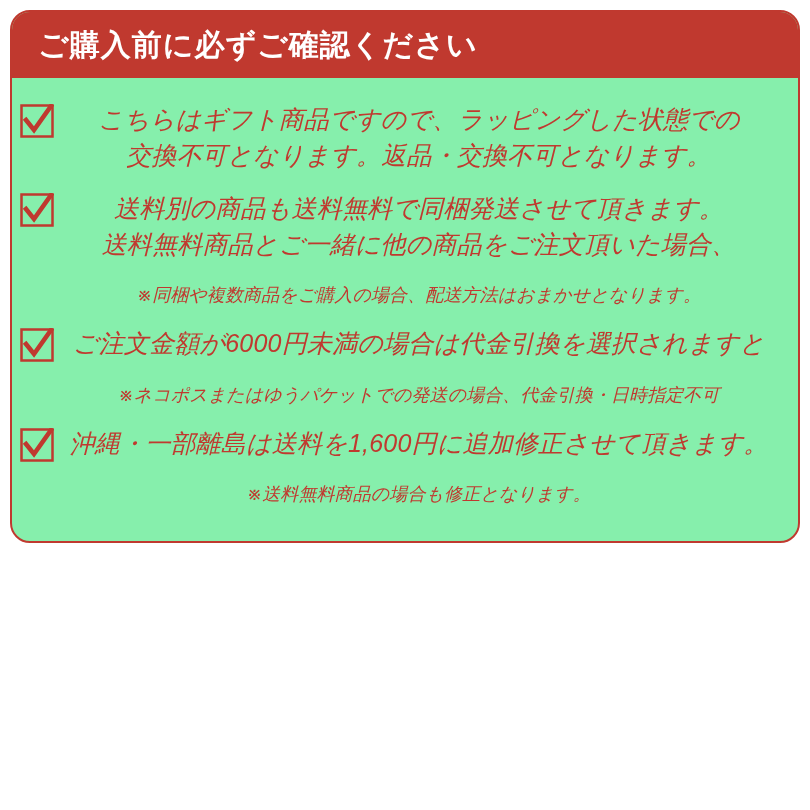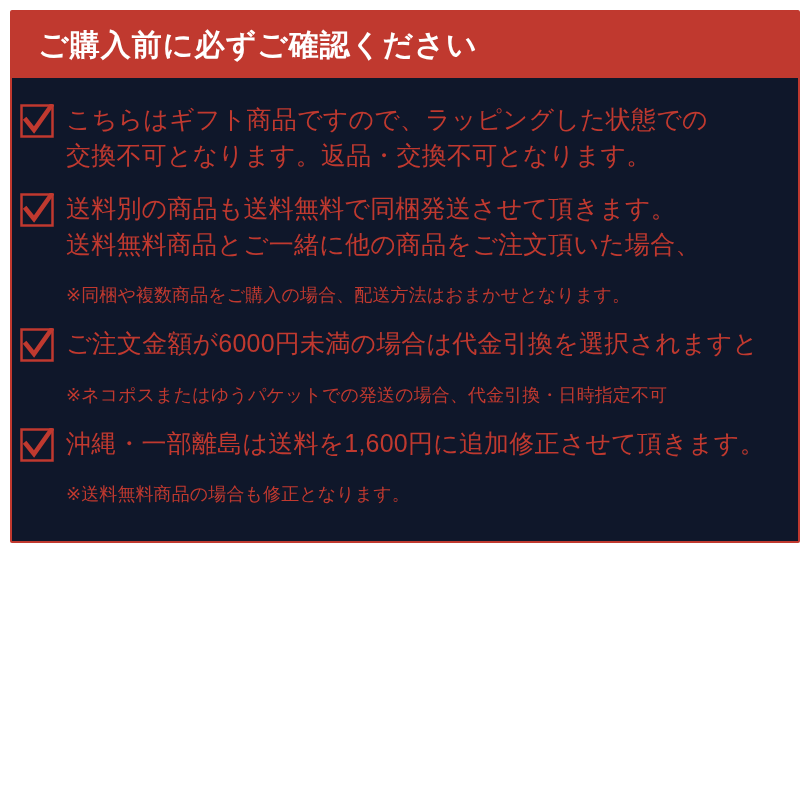--- a/index.html
+++ b/index.html
@@ -13,41 +13,43 @@
     font-family: "Liberation Sans", "DejaVu Sans", sans-serif;
     -webkit-font-smoothing: antialiased;
   }
   .notice-card {
     position: absolute;
     left: 10px;
     top: 10px;
     width: 790px;
     box-sizing: border-box;
     border: 2px solid #c0392f;
-    border-radius: 2px;
-    background: #0f172a;
+    border-radius: 20px;
+    background: #86efac;
     overflow: hidden;
+    text-align: center;
   }
   .notice-header {
     background: #c0392f;
     color: #ffffff;
     height: 66px;
     display: flex;
     align-items: center;
     padding-left: 26px;
     box-sizing: border-box;
   }
   .notice-header-title {
     font-size: 30px;
     font-weight: bold;
     letter-spacing: 1px;
     line-height: 1;
   }
   .notice-body {
     padding: 24px 26px 34px 8px;
+    font-style: italic;
   }
   .notice-item {
     display: flex;
     align-items: flex-start;
     margin-bottom: 18px;
   }
   .notice-item:last-child {
     margin-bottom: 0;
   }
   .check-icon {

